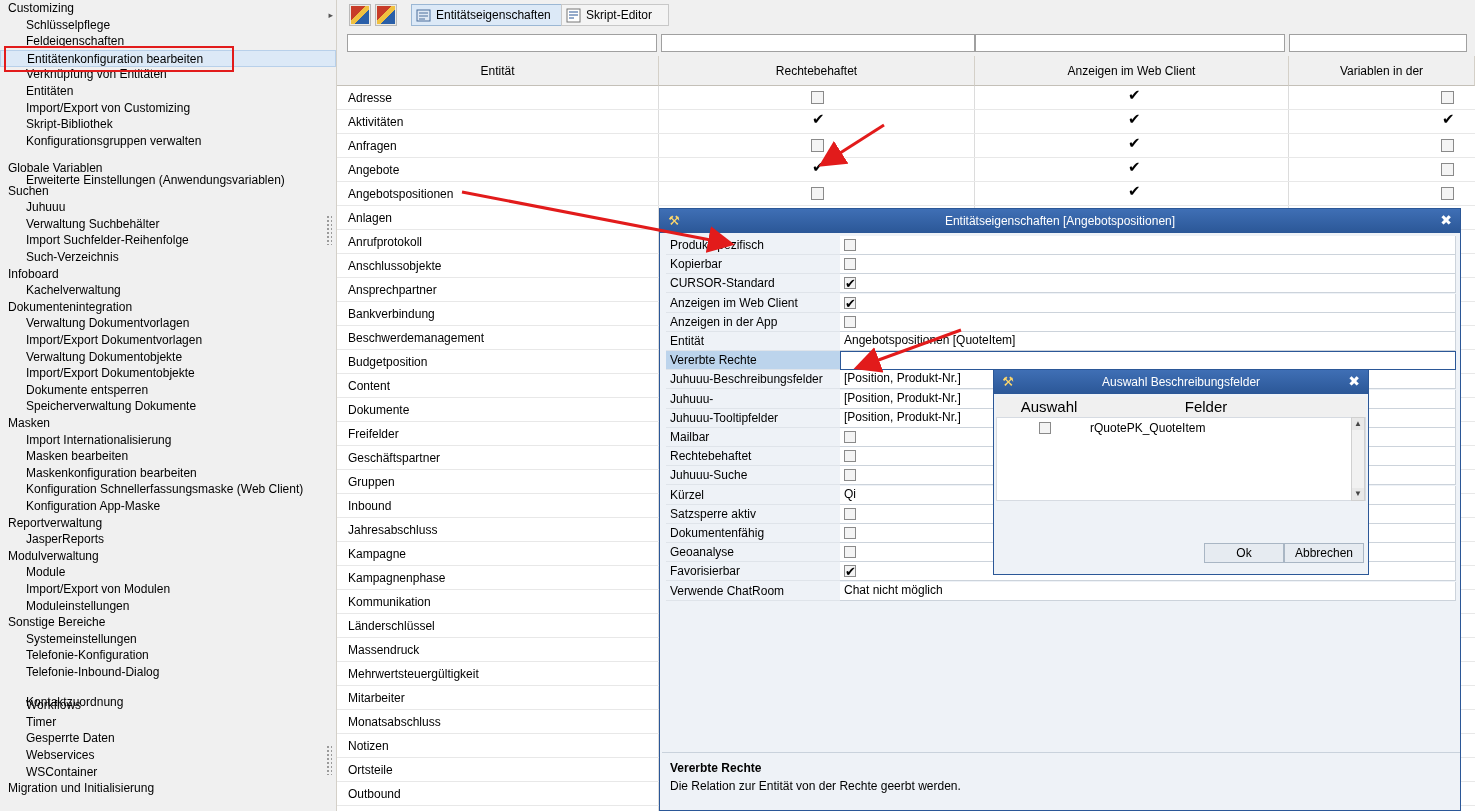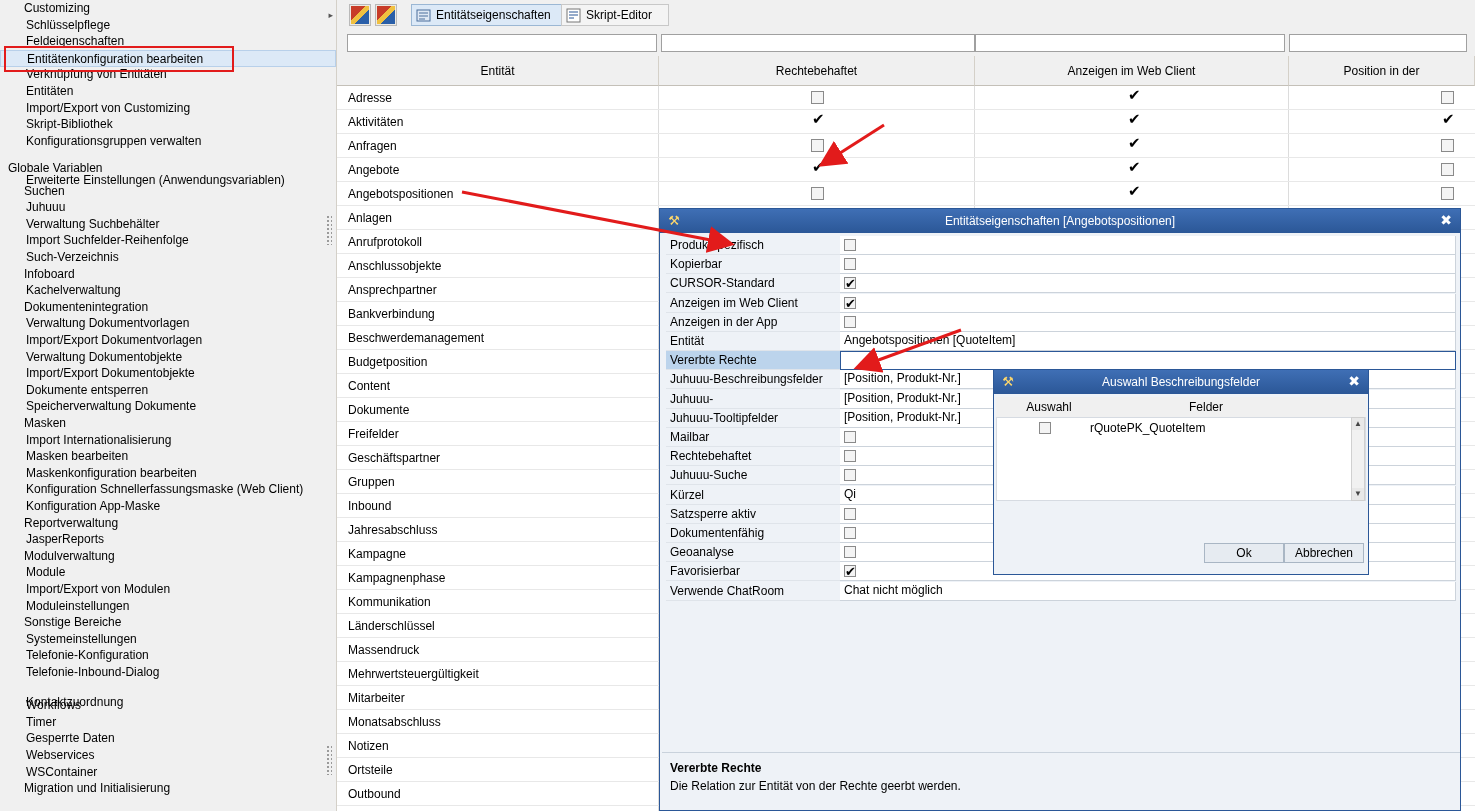--- a/index.html
+++ b/index.html
@@ -18,21 +18,21 @@
     background:#f0f0f0;
     border-right:1px solid #d4d0c8;
     overflow:hidden;
   }
   .tree-row{
     height:20px;line-height:20px;
     padding-left:8px;
     white-space:nowrap;
     font-size:12px;
   }
-  .tree-row.lvl1{padding-left:24px;}
+  .tree-row.lvl1{padding-left:8px;}
   .tree-row.lvl2{padding-left:26px;}
   .tree-row.sel{
     background:#dce9f7;
     border:1px solid #b8d0ea;
     box-sizing:border-box;
     line-height:18px;
   }
   
   #sb-grip{
     position:absolute;right:2px;top:0;width:10px;height:811px;
@@ -185,21 +185,21 @@
     position:absolute;left:993px;top:369px;width:376px;height:206px;
     background:#eef2f7;
     border:1px solid #2b5797;
     box-sizing:border-box;
   }
   #d2hdr{
     position:absolute;left:2px;top:27px;width:370px;height:20px;
     background:#f0f0f0;border-bottom:1px solid #c4c0b8;
   }
   #d2hdr .h{
-    position:absolute;top:0;height:20px;line-height:20px;text-align:center;font-size:12px;
+    position:absolute;top:0;height:20px;line-height:20px;text-align:center;font-size:15px;
   }
   #d2list{
     position:absolute;left:2px;top:47px;width:370px;height:84px;
     background:#fff;border:1px solid #d6dbe2;box-sizing:border-box;
   }
   .d2row{position:absolute;left:0;top:0;height:20px;width:100%;}
   .d2chk{
     position:absolute;left:42px;top:4px;width:12px;height:12px;
     border:1px solid #8a8a8a;background:#f4f4f4;box-sizing:border-box;
   }
@@ -318,21 +318,21 @@
   <div class="filterrow">
     <div class="filterbox" style="left:10px;width:310px;"></div>
     <div class="filterbox" style="left:324px;width:314px;"></div>
     <div class="filterbox" style="left:638px;width:310px;"></div>
     <div class="filterbox" style="left:952px;width:178px;"></div>
   </div>
 
   <div class="hdr" style="left:0;width:322px;">Entität</div>
   <div class="hdr" style="left:322px;width:316px;">Rechtebehaftet</div>
   <div class="hdr" style="left:638px;width:314px;">Anzeigen im Web Client</div>
-  <div class="hdr" style="left:952px;width:186px;">Position in der</div>
+  <div class="hdr" style="left:952px;width:186px;">Variablen in der</div>
 
   <div class="cellcol" style="left:321px;"></div>
   <div class="cellcol" style="left:637px;"></div>
   <div class="cellcol" style="left:951px;"></div>
 
   <div id="grid-rows">
       <div class="row" style="top: 56px;">
         <span class="rowlabel">Adresse</span>
         <span class="chk" style="left: 474px;"></span>
         <span class="tick" style="left: 791px;">✔</span>

